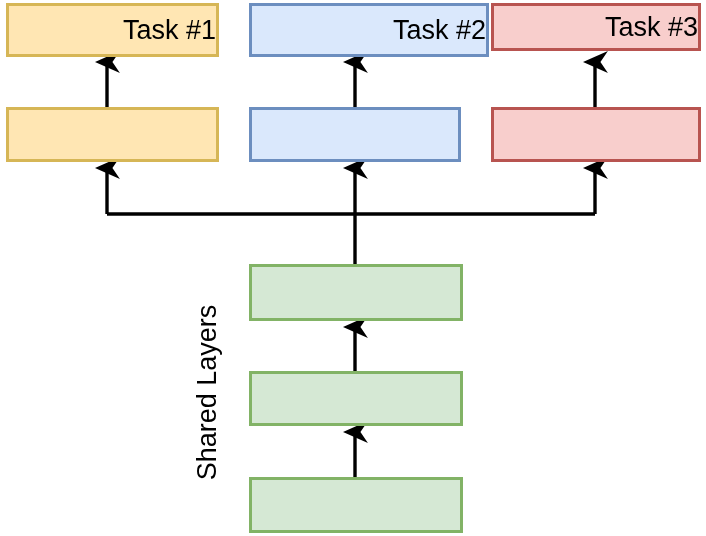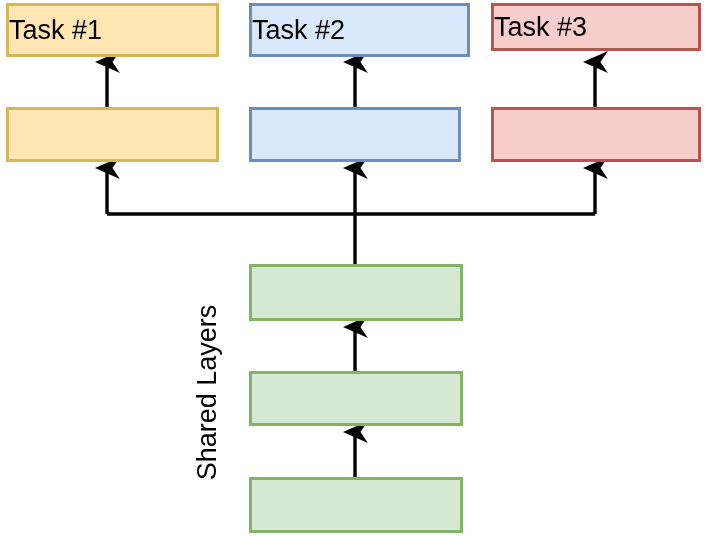--- a/index.html
+++ b/index.html
@@ -17,21 +17,21 @@
     background: #ffffff;
     overflow: hidden;
   }
   .node {
     position: absolute;
     box-sizing: border-box;
     border-style: solid;
     border-width: 3px;
     display: flex;
     align-items: center;
-    justify-content: flex-start;
+    justify-content: flex-end;
   }
   .node-label {
     font-size: 27px;
     line-height: 1;
     color: #000000;
     white-space: nowrap;
     letter-spacing: 0px;
   }
   .grp-label {
     position: absolute;
@@ -73,21 +73,21 @@
         <polyline points="355,264 355,168" fill="none" stroke="#000000" stroke-width="3.4" stroke-linecap="butt" stroke-linejoin="miter" marker-end="url(#arrowhead)"></polyline>
         <polyline points="355,371 355,327" fill="none" stroke="#000000" stroke-width="3.4" stroke-linecap="butt" stroke-linejoin="miter" marker-end="url(#arrowhead)"></polyline>
         <polyline points="355,477 355,432" fill="none" stroke="#000000" stroke-width="3.4" stroke-linecap="butt" stroke-linejoin="miter" marker-end="url(#arrowhead)"></polyline>
       </g>
   </svg>
 
   <div id="node-layer">
       <div class="node" style="left: 6px; top: 3px; width: 213px; height: 54px; background: rgb(255, 230, 179); border-color: rgb(214, 182, 86);">
         <span class="node-label">Task #1</span>
       </div>
-      <div class="node" style="left: 249px; top: 3px; width: 221px; height: 54px; background: rgb(218, 232, 252); border-color: rgb(108, 142, 191);">
+      <div class="node" style="left: 249px; top: 3px; width: 240px; height: 54px; background: rgb(218, 232, 252); border-color: rgb(108, 142, 191);">
         <span class="node-label">Task #2</span>
       </div>
       <div class="node" style="left: 491px; top: 3px; width: 210px; height: 48px; background: rgb(248, 206, 204); border-color: rgb(184, 84, 80);">
         <span class="node-label">Task #3</span>
       </div>
       <div class="node" style="left: 6px; top: 107px; width: 213px; height: 55px; background: rgb(255, 230, 179); border-color: rgb(214, 182, 86);">
         <span class="node-label"></span>
       </div>
       <div class="node" style="left: 249px; top: 107px; width: 212px; height: 55px; background: rgb(218, 232, 252); border-color: rgb(108, 142, 191);">
         <span class="node-label"></span>

